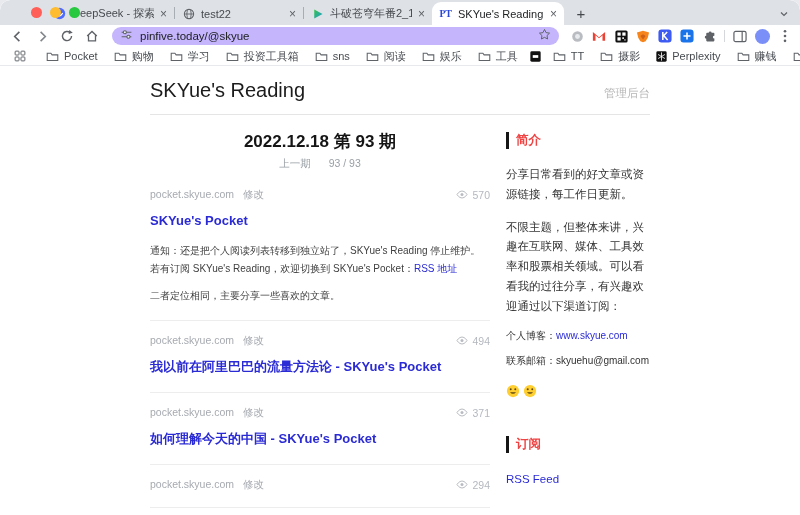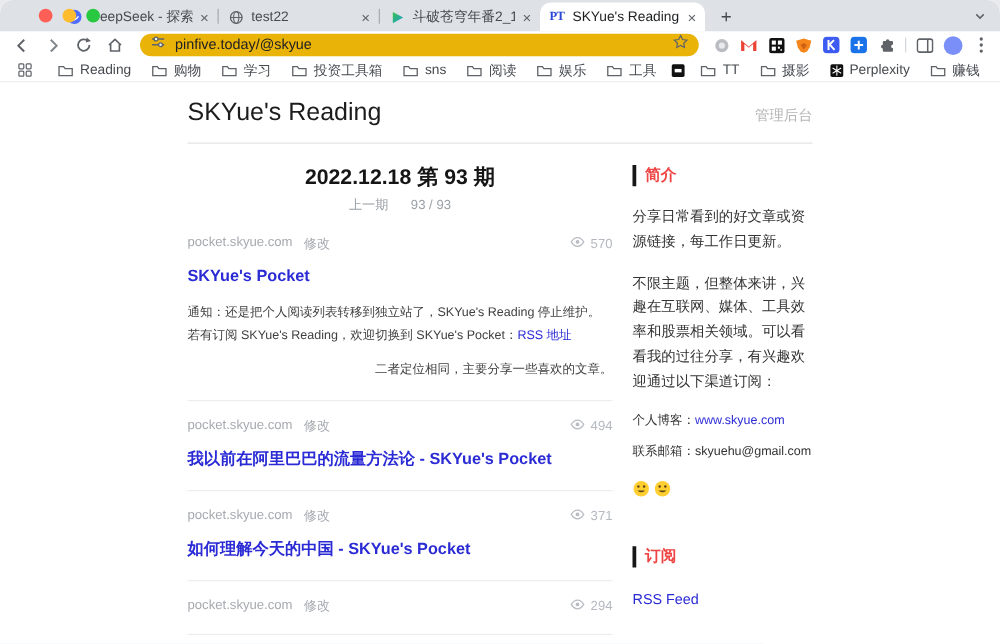--- a/index.html
+++ b/index.html
@@ -19,21 +19,21 @@
   .tab.active { background:#fff; border-radius:9px 9px 0 0; color:#1d1f21; width:132px; }
   .tabsep { width:1px; height:12px; background:#a8adb3; margin-bottom:6px; }
   .favicon { width:13px; height:13px; flex:0 0 auto; display:inline-flex; align-items:center; justify-content:center; }
   .pt-fav { font-family:"Liberation Serif",serif; font-weight:700; font-size:10px; color:#2b47d6; letter-spacing:-0.5px; }
   .newtab { width:22px; height:22px; margin:0 0 1px 6px; display:flex; align-items:center; justify-content:center; font-size:15px; color:#45494d; }
   .strip-chevron { position:absolute; right:10px; top:6px; }
 
   
   .toolbar { height:22px; background:#fff; display:flex; align-items:center; padding:0 8px; gap:7px; }
   .tbtn { display:flex; align-items:center; justify-content:center; width:18px; height:18px; flex:0 0 auto; }
-  .omnibox { flex:1; height:18px; background:#eab308; border-radius:9px; display:flex; align-items:center; padding:0 8px; gap:7px; margin:0 4px; }
+  .omnibox { flex:1; height:18px; background:#c4b5fd; border-radius:9px; display:flex; align-items:center; padding:0 8px; gap:7px; margin:0 4px; }
   .omnibox .url { flex:1; font-size:11.5px; color:#202124; white-space:nowrap; overflow:hidden; }
   .extrow { display:flex; align-items:center; gap:8px; flex:0 0 auto; }
   .vsep { width:1px; height:12px; background:#d4d7dc; }
   .ext { width:14px; height:14px; display:inline-flex; align-items:center; justify-content:center; }
   .avatar { width:15px; height:15px; border-radius:50%; background:#7b8ff9; }
 
   
   .bookbar { height:19px; background:#fff; border-bottom:1px solid #e7e9ec; display:flex; align-items:center; padding:0 10px; font-size:11px; color:#474b50; gap:0; }
   .bm { display:flex; align-items:center; gap:5px; padding:0 8px; white-space:nowrap; }
   .bm-spacer { flex:1; }
@@ -53,21 +53,21 @@
   .issue-pager { text-align:center; font-size:10.5px; color:#9aa0a6; margin-bottom:4px; }
   .issue-pager .prev { margin-right:18px; }
 
   .article { border-bottom:1px solid #ededed; padding:13px 0 15px; }
   .meta { display:flex; justify-content:space-between; font-size:10.5px; color:#a6aab0; }
   .meta .src-group { display:flex; gap:9px; }
   .views { display:flex; align-items:center; gap:4px; color:#b4b8bf; }
   .a-title { font-size:13px; font-weight:700; color:#2b2bd5; margin-top:10px; line-height:1.45; }
   .a-body { font-size:10px; color:#3f3f3f; line-height:1.8; margin-top:11px; }
   .a-body p { margin:0 0 9px; }
-  .a-body p:last-child { margin-bottom:0;text-align:right; }
+  .a-body p:last-child { margin-bottom:0; }
   a.blue, .blue { color:#2b2bd5; text-decoration:none; }
 
   .sb-h { font-size:12.5px; font-weight:700; color:#ef4444; border-left:3px solid #161616; padding-left:7px; margin:0 0 16px; }
   .sb-p { font-size:11.5px; color:#333; line-height:1.72; margin:0 0 13px; }
   .sb-line { font-size:10px; color:#333; margin:0 0 11px; }
   .emoji-row { margin:16px 0 34px; display:flex; gap:3px; }
   .sb-sub { margin-top:0; }
   .rss { font-size:11.5px; }
 </style>
 </head>
@@ -253,21 +253,21 @@
         </svg>
     </span>
     <span class="vsep" style="margin:0 4px;"></span>
 
     <span class="bm">
       <span class="bicon">
           <svg width="13" height="11" viewBox="0 0 16 13">
             <path d="M1.5 2.5 h4.5 l1.5 2 h7 v7 h-13 z" fill="none" stroke="#5f6368" stroke-width="1.3"></path>
           </svg>
         </span>
-      <span>Reading</span>
+      <span>Pocket</span>
     </span>
     <span class="bm">
       <span class="bicon">
           <svg width="13" height="11" viewBox="0 0 16 13">
             <path d="M1.5 2.5 h4.5 l1.5 2 h7 v7 h-13 z" fill="none" stroke="#5f6368" stroke-width="1.3"></path>
           </svg>
         </span>
       <span>购物</span>
     </span>
     <span class="bm">

